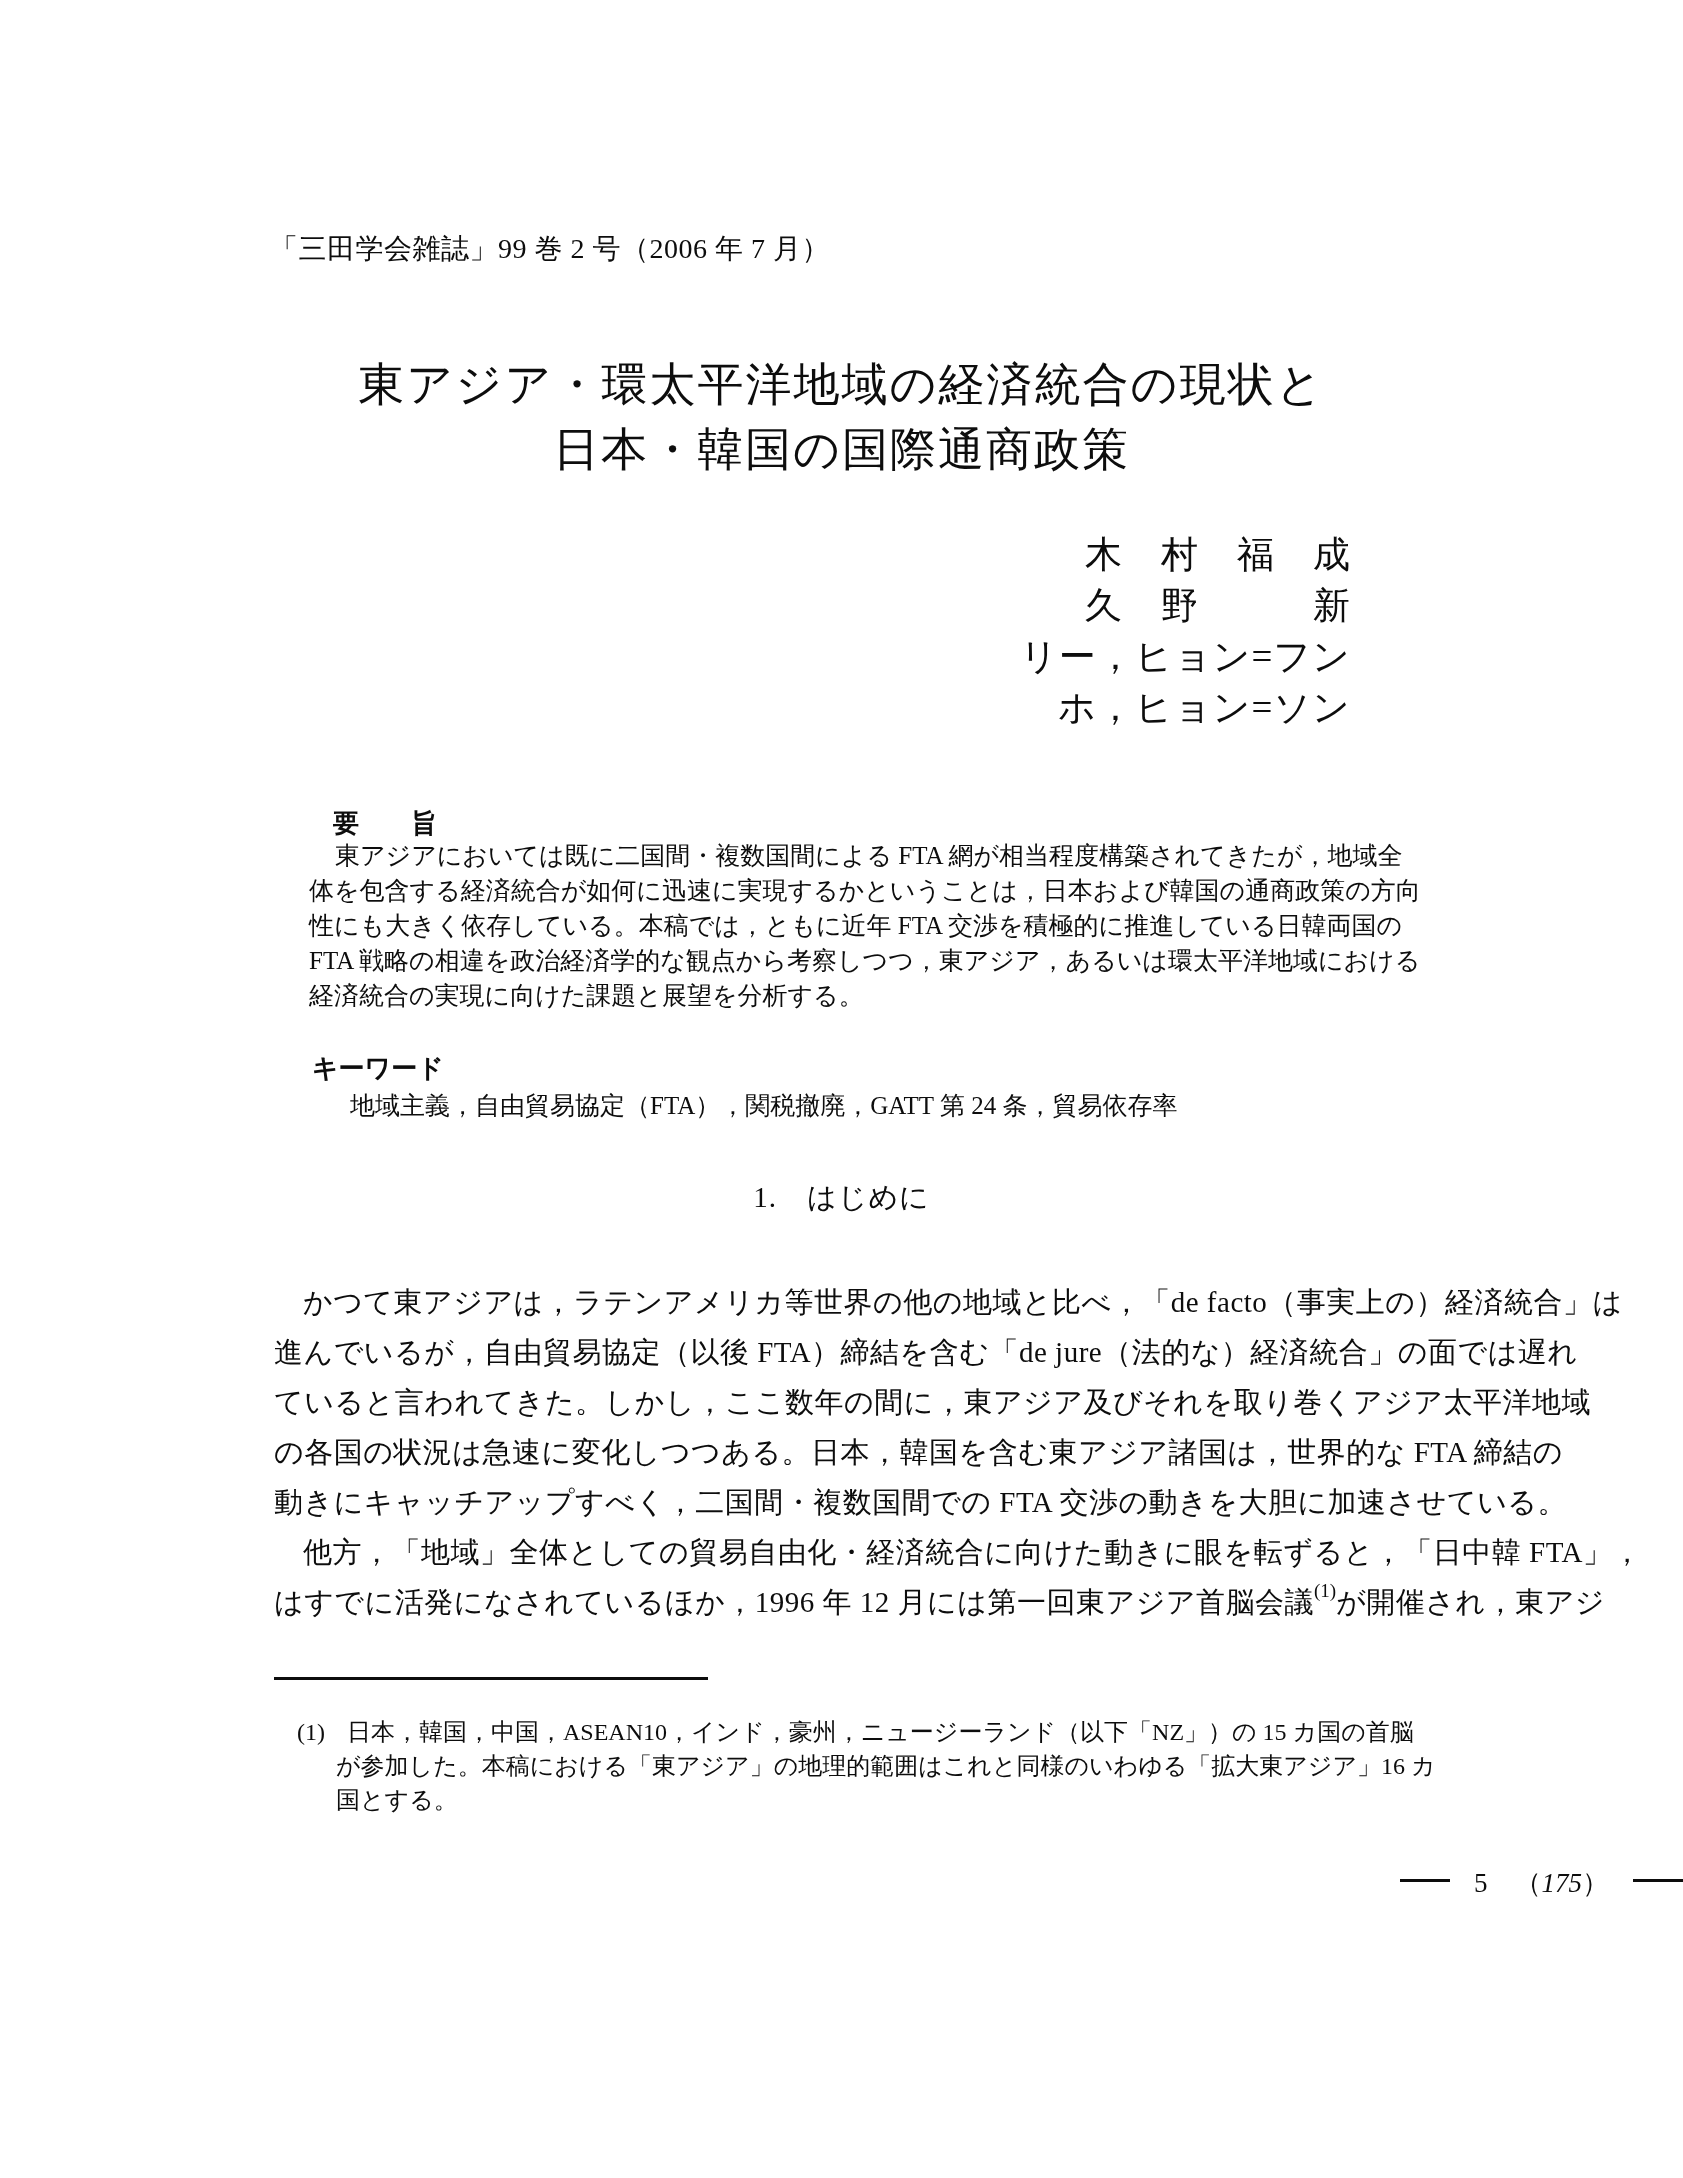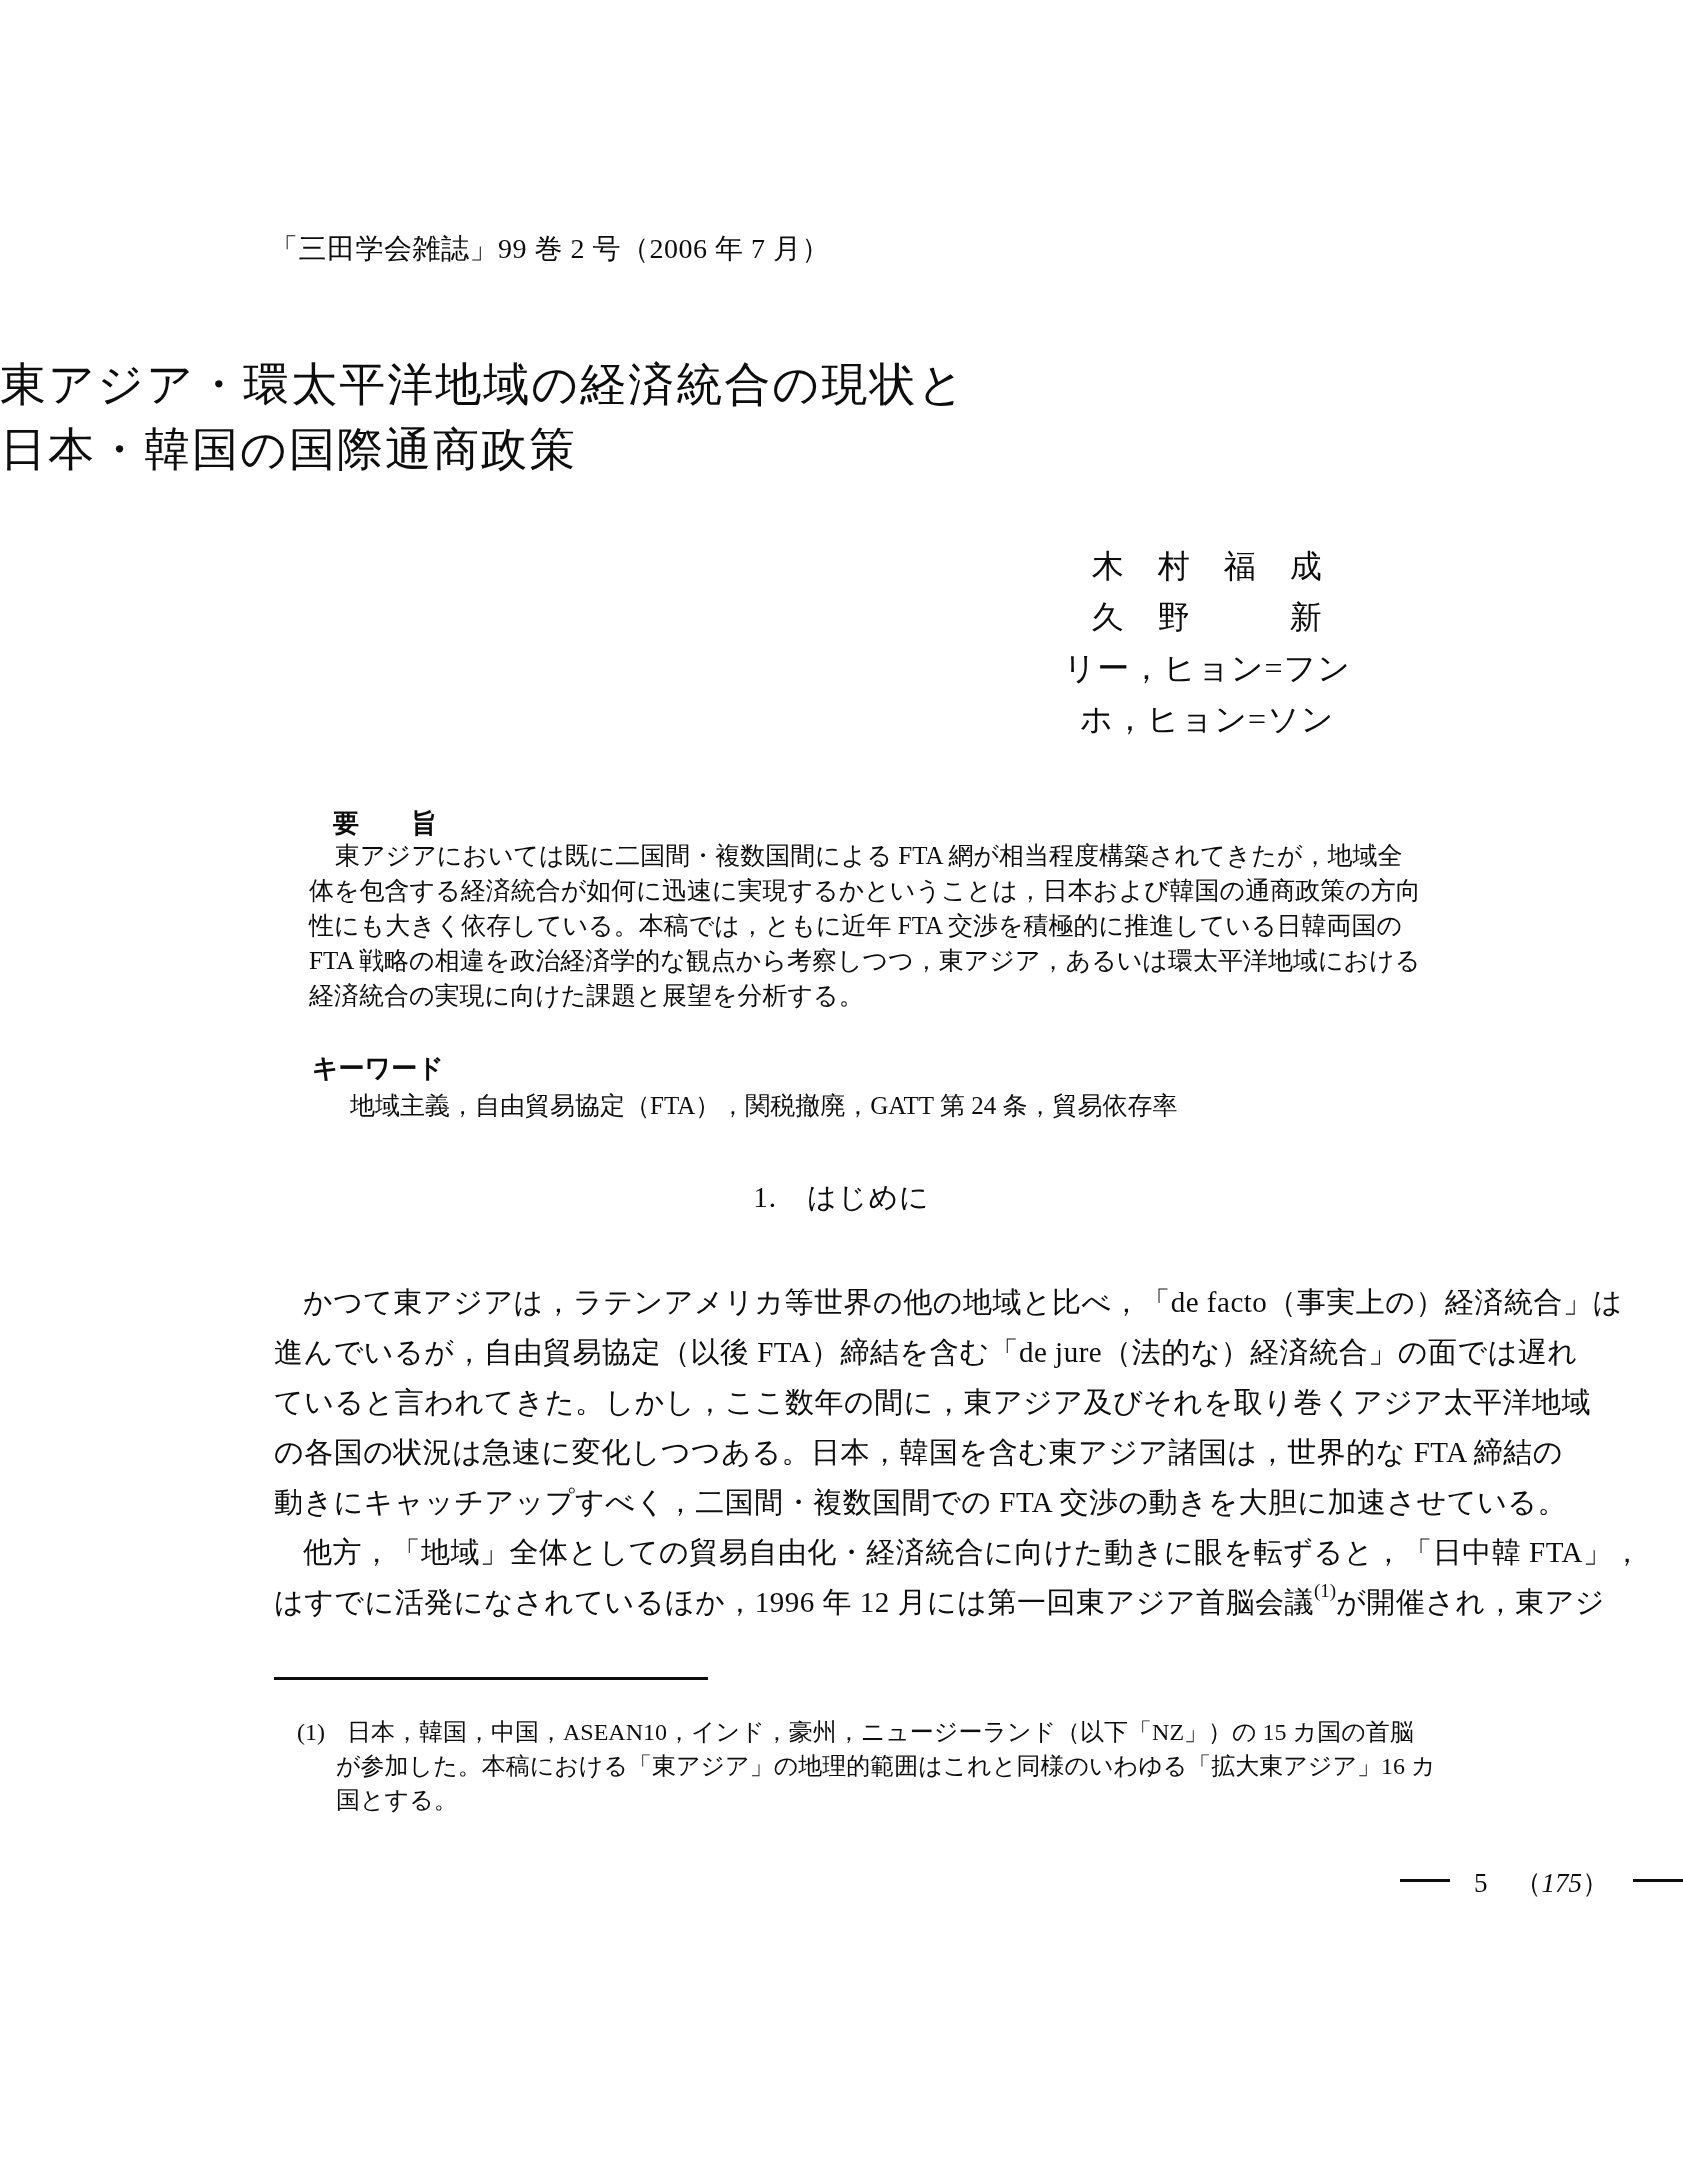--- a/index.html
+++ b/index.html
@@ -6,25 +6,25 @@
   body{
     width:1683px;height:2178px;position:relative;background:#ffffff;
     font-family:"Liberation Serif","DejaVu Serif",serif;color:#0d0d0d;
     overflow:hidden;
   }
   .abs{position:absolute;}
   .nowrap{white-space:nowrap;}
 
   .journal-header{left:270px;top:230px;font-size:28px;letter-spacing:0.5px;}
 
-  .title-block{left:0;right:0;top:352px;
+  .title-block{left:0;right:0;top:352px;text-align:center;
     font-size:46px;line-height:65px;letter-spacing:2px;font-weight:400;}
 
-  .authors{top:541px;right:332px;text-align:center;
-    font-size:32px;line-height:51px;letter-spacing:1px;}
+  .authors{top:529px;right:332px;text-align:right;
+    font-size:37px;line-height:51px;letter-spacing:1px;}
 
   .abstract-head{left:312px;top:806px;font-size:26px;font-weight:bold;
     font-family:"Liberation Sans","DejaVu Sans",sans-serif;margin-left:21px;}
   .abstract{left:309px;top:838px;font-size:25px;line-height:35px;}
   .abstract .indent{padding-left:26px;}
 
   .keywords-head{left:312px;top:1051px;font-size:26px;font-weight:bold;
     font-family:"Liberation Sans","DejaVu Sans",sans-serif;}
   .keywords-line{left:350px;top:1089px;font-size:25px;text-align:center;}
 

